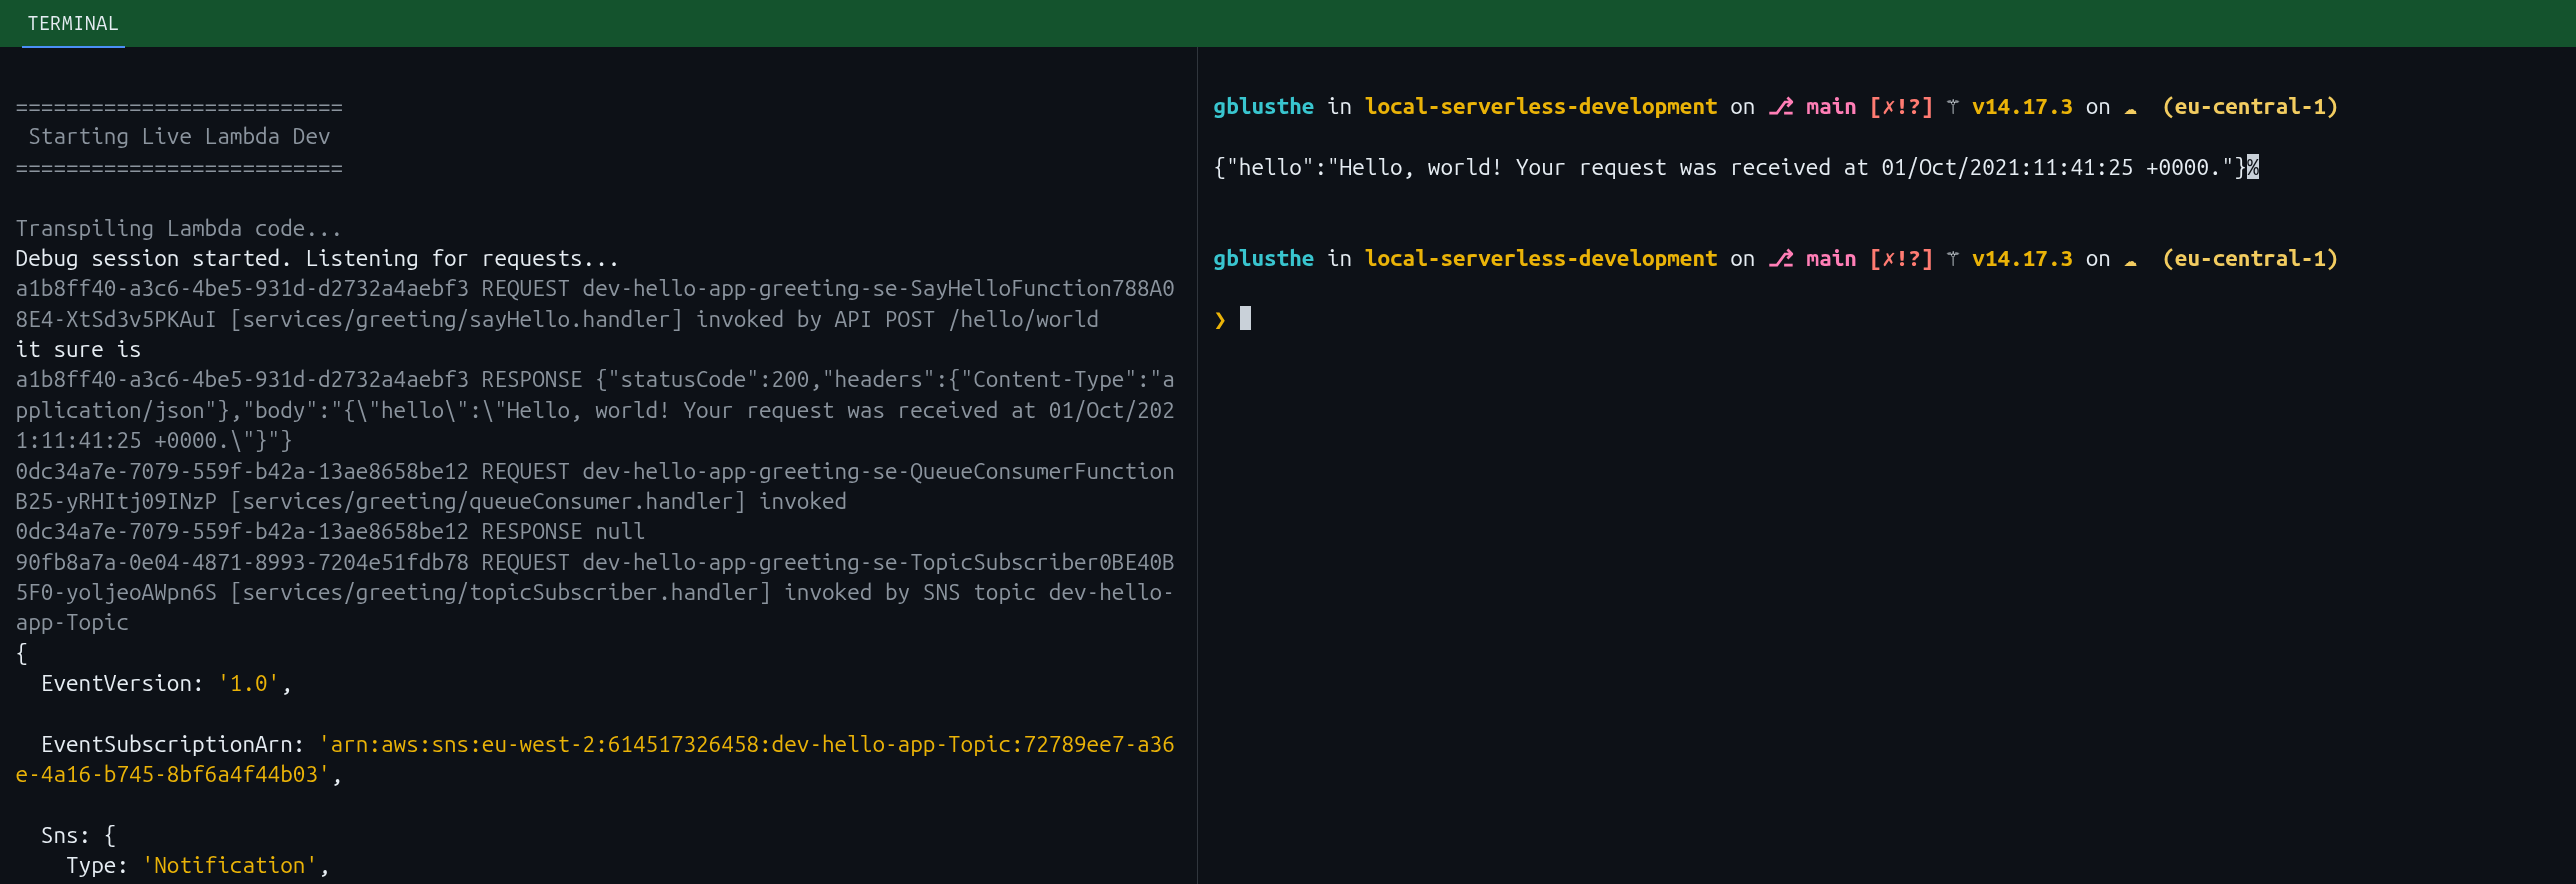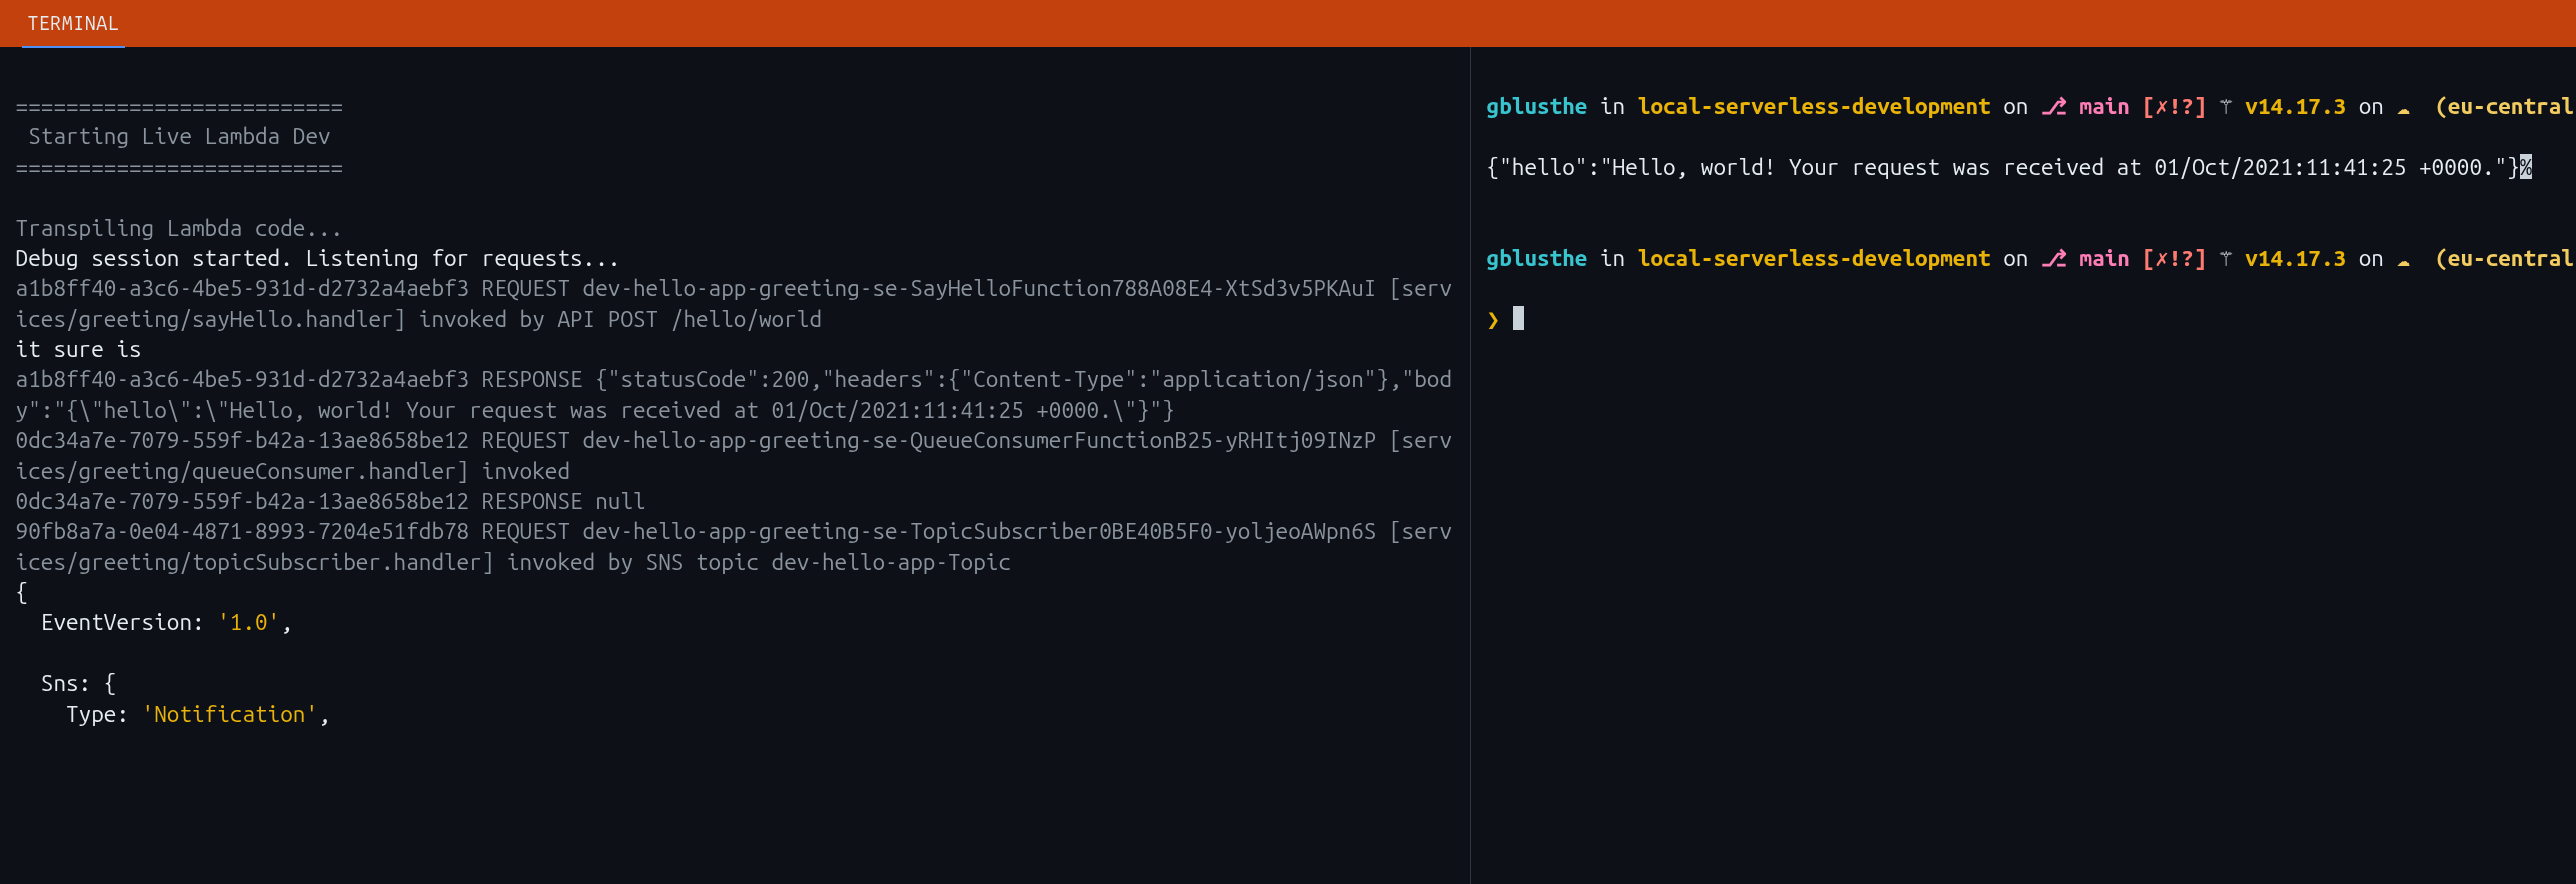--- a/index.html
+++ b/index.html
@@ -11,40 +11,40 @@
     font-size: 22.5px;
     line-height: 1.35;
     color: #c9d1d9;
     overflow: hidden;
   }
   .tab-bar {
     height: 47px;
     display: flex;
     align-items: center;
     padding-left: 21.5px;
-    background: #c2410c;
+    background: #14532d;
   }
   .tab {
     color: #e6edf3;
     font-size: 19.6px;
     padding: 11.7px 5.9px 9.8px 5.9px;
     border-bottom: 2px solid #4b8ff7;
     letter-spacing: 0.5px;
   }
   .workspace {
     display: flex;
     height: calc(100% - 47px);
   }
   .pane {
     padding: 13.7px 15.6px 0 15.6px;
     white-space: pre;
     font-variant-ligatures: none;
   }
   .left-pane {
-    width: 1471px;
+    width: 1198px;
     border-right: 1px solid #30363d;
     overflow: hidden;
   }
   .right-pane {
     flex: 1;
     width: 1262px;
     overflow: hidden;
   }
   .dim    { color: #8b949e; }
   .white  { color: #e6edf3; }
@@ -85,20 +85,21 @@
 <span class="dim">Transpiling Lambda code...</span>
 <span class="white">Debug session started. Listening for requests...</span>
 <span class="dim">a1b8ff40-a3c6-4be5-931d-d2732a4aebf3 REQUEST dev-hello-app-greeting-se-SayHelloFunction788A08E4-XtSd3v5PKAuI [services/greeting/sayHello.handler] invoked by API POST /hello/world</span>
 <span class="white">it sure is</span>
 <span class="dim">a1b8ff40-a3c6-4be5-931d-d2732a4aebf3 RESPONSE {"statusCode":200,"headers":{"Content-Type":"application/json"},"body":"{\"hello\":\"Hello, world! Your request was received at 01/Oct/2021:11:41:25 +0000.\"}"}</span>
 <span class="dim">0dc34a7e-7079-559f-b42a-13ae8658be12 REQUEST dev-hello-app-greeting-se-QueueConsumerFunctionB25-yRHItj09INzP [services/greeting/queueConsumer.handler] invoked</span>
 <span class="dim">0dc34a7e-7079-559f-b42a-13ae8658be12 RESPONSE null</span>
 <span class="dim">90fb8a7a-0e04-4871-8993-7204e51fdb78 REQUEST dev-hello-app-greeting-se-TopicSubscriber0BE40B5F0-yoljeoAWpn6S [services/greeting/topicSubscriber.handler] invoked by SNS topic dev-hello-app-Topic</span>
 <span class="white">{</span>
 <span class="prompt-line"><span class="white">  EventVersion: </span><span class="green">'1.0'</span><span class="white">,</span></span>
+<span class="prompt-line"><span class="white">  EventSubscriptionArn: </span><span class="green">'arn:aws:sns:eu-west-2:614517326458:dev-hello-app-Topic:72789ee7-a36e-4a16-b745-8bf6a4f44b03'</span><span class="white">,</span></span>
 <span class="white">  Sns: {</span>
 <span class="prompt-line"><span class="white">    Type: </span><span class="green">'Notification'</span><span class="white">,</span></span>
 
 </div>
 
   <div class="pane right-pane">
 <span class="prompt-line"><span class="cyan bold">gblusthe</span><span class="white"> in </span><span class="green bold">local-serverless-development</span><span class="white"> on </span><span class="magenta bold">⎇</span><span class="magenta bold"> main </span><span class="red bold">[✗!?]</span><span class="white"> ⚚ </span><span class="green bold">v14.17.3</span><span class="white"> on </span><span class="yellow bold">☁ </span><span class="yellow bold"> (eu-central-1)</span></span>
 <span class="prompt-line"><span class="white">{"hello":"Hello, world! Your request was received at 01/Oct/2021:11:41:25 +0000."}</span><span class="rev">%</span></span>
 
 <span class="prompt-line"><span class="cyan bold">gblusthe</span><span class="white"> in </span><span class="green bold">local-serverless-development</span><span class="white"> on </span><span class="magenta bold">⎇</span><span class="magenta bold"> main </span><span class="red bold">[✗!?]</span><span class="white"> ⚚ </span><span class="green bold">v14.17.3</span><span class="white"> on </span><span class="yellow bold">☁ </span><span class="yellow bold"> (eu-central-1)</span></span>

